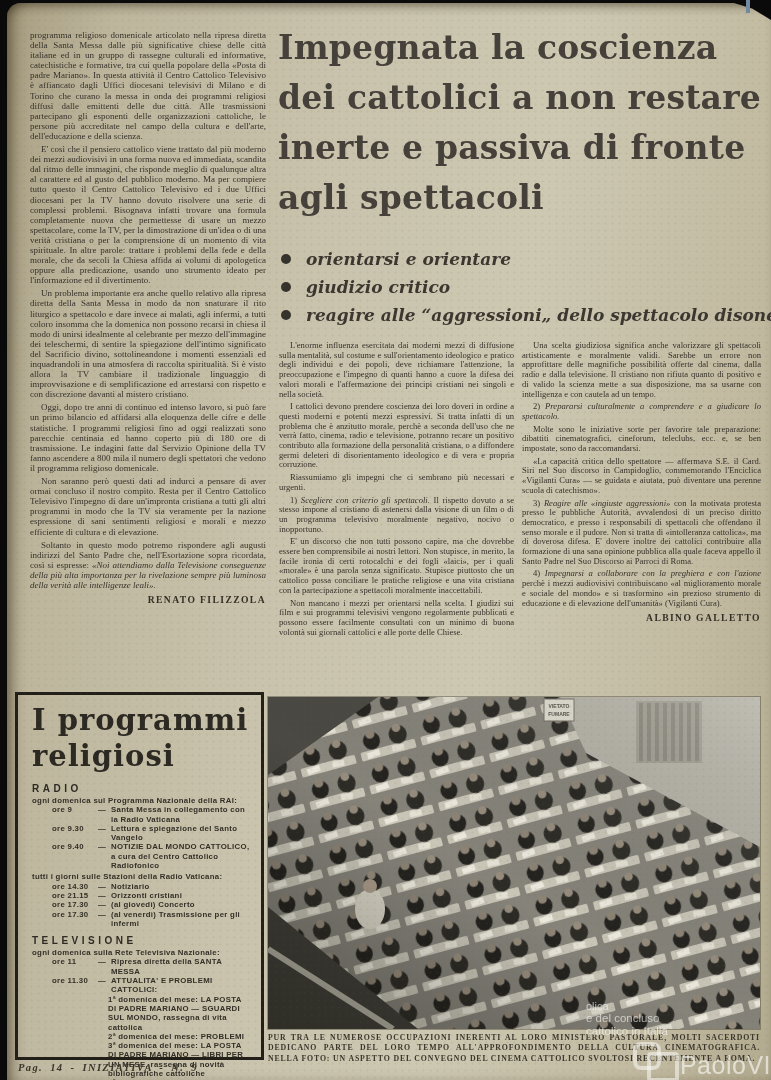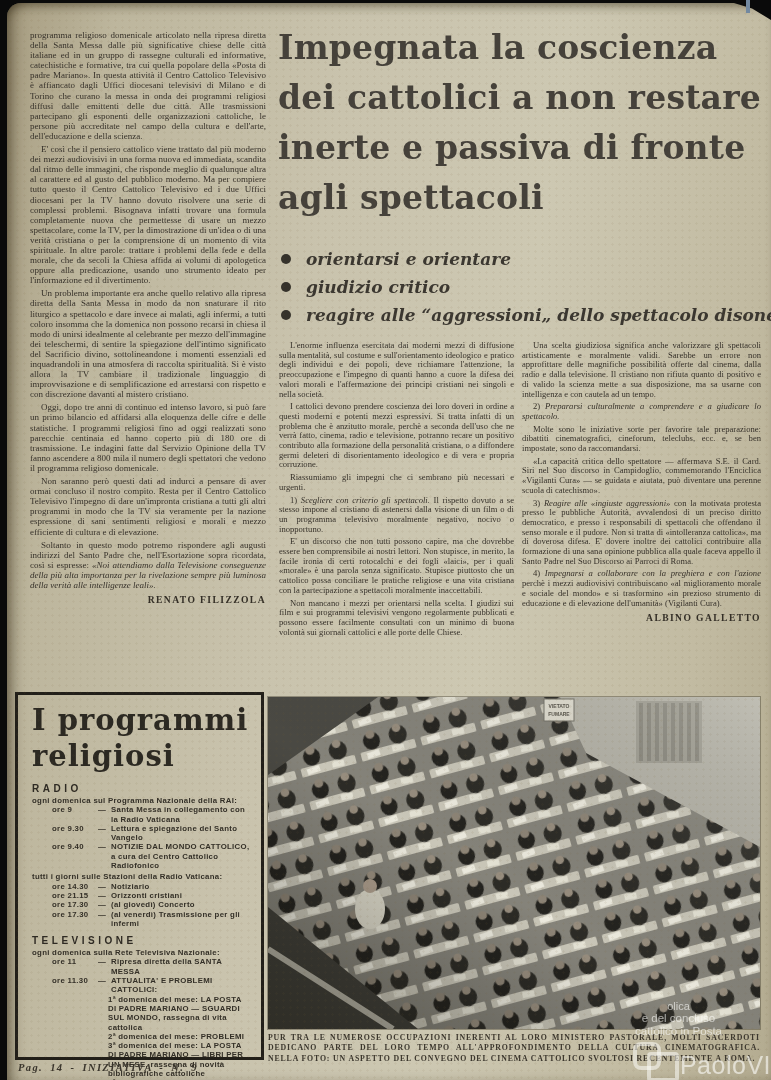--- a/index.html
+++ b/index.html
@@ -68,21 +68,21 @@
   
   .photo{position:absolute;left:261px;top:694px;width:492px;height:332px;background:#85837a;
     box-shadow:0 0 0 1px rgba(60,55,40,.4);}
   .caption{position:absolute;left:261px;top:1030px;width:492px;
     font-weight:bold;font-size:7.8px;line-height:10.3px;letter-spacing:.85px;
     text-align:justify;color:#3b362d;}
   .page-footer{position:absolute;left:11px;top:1059px;font-style:italic;font-weight:bold;
     font-size:10.5px;letter-spacing:1.4px;word-spacing:3px;color:#3a352c;}
 
   
-  .watermark{position:absolute;right:0;bottom:2px;width:185px;text-align:center;
+  .watermark{position:absolute;right:0;bottom:2px;width:185px;text-align:left;
     color:rgba(252,252,248,.62);font-family:"Liberation Sans", sans-serif;
     z-index:30;pointer-events:none;}
   .wm-frag{font-size:11px;line-height:12px;}
   .wm-line{font-size:11.5px;line-height:13px;}
   .wm-brand-row{display:flex;justify-content:flex-end;align-items:flex-end;gap:3px;margin-top:2px;}
   .wm-logo{width:44px;height:38px;flex:none;position:relative;}
   .wm-logo span{position:absolute;border:4px solid rgba(252,252,248,.55);border-radius:8px;}
   .wm-logo .s1{left:0;top:2px;width:20px;height:20px;}
   .wm-logo .s2{left:14px;top:12px;width:24px;height:22px;border-radius:4px;}
   .wm-brand{font-size:25px;line-height:26px;letter-spacing:.5px;}
@@ -275,21 +275,21 @@
 
   <div class="page-footer">Pag. 14 - INIZIATIVA - N. 9</div>
 </div>
 
 <div class="corner-tr"></div>
 <div class="blue-line"></div>
 
 <div class="watermark">
   <div class="wm-frag">olica</div>
   <div class="wm-line">e del concluso</div>
-  <div class="wm-line">cattolico in Posta</div>
+  <div class="wm-line">cattolico in Italia</div>
   <div class="wm-brand-row">
     <div class="wm-logo">
         <span class="s1"></span>
         <span class="s2"></span>
       </div>
     <div class="wm-brand">PaoloVI</div>
   </div>
 </div>
 
 </body></html>

